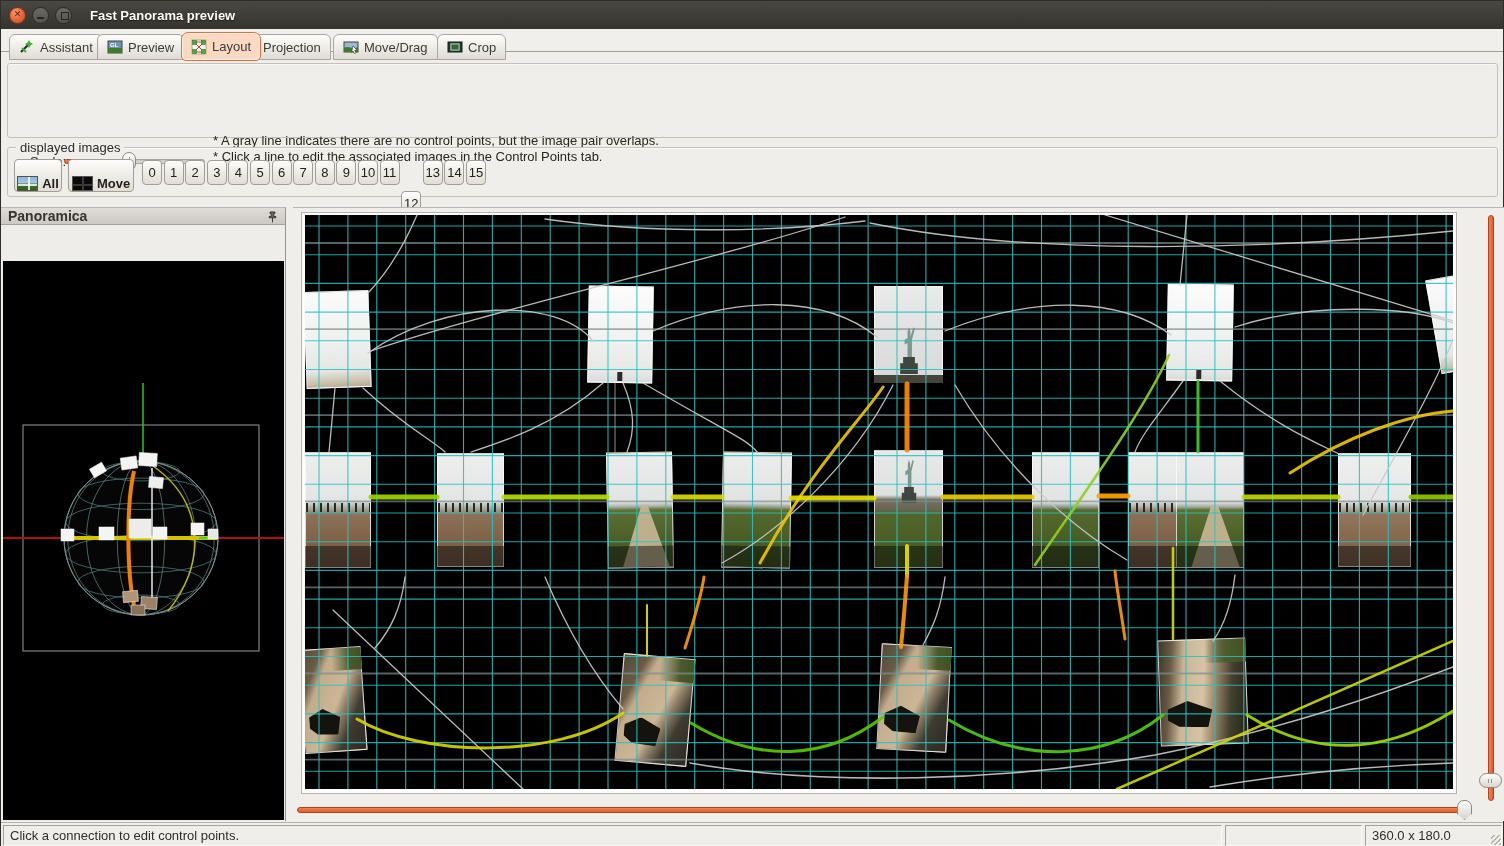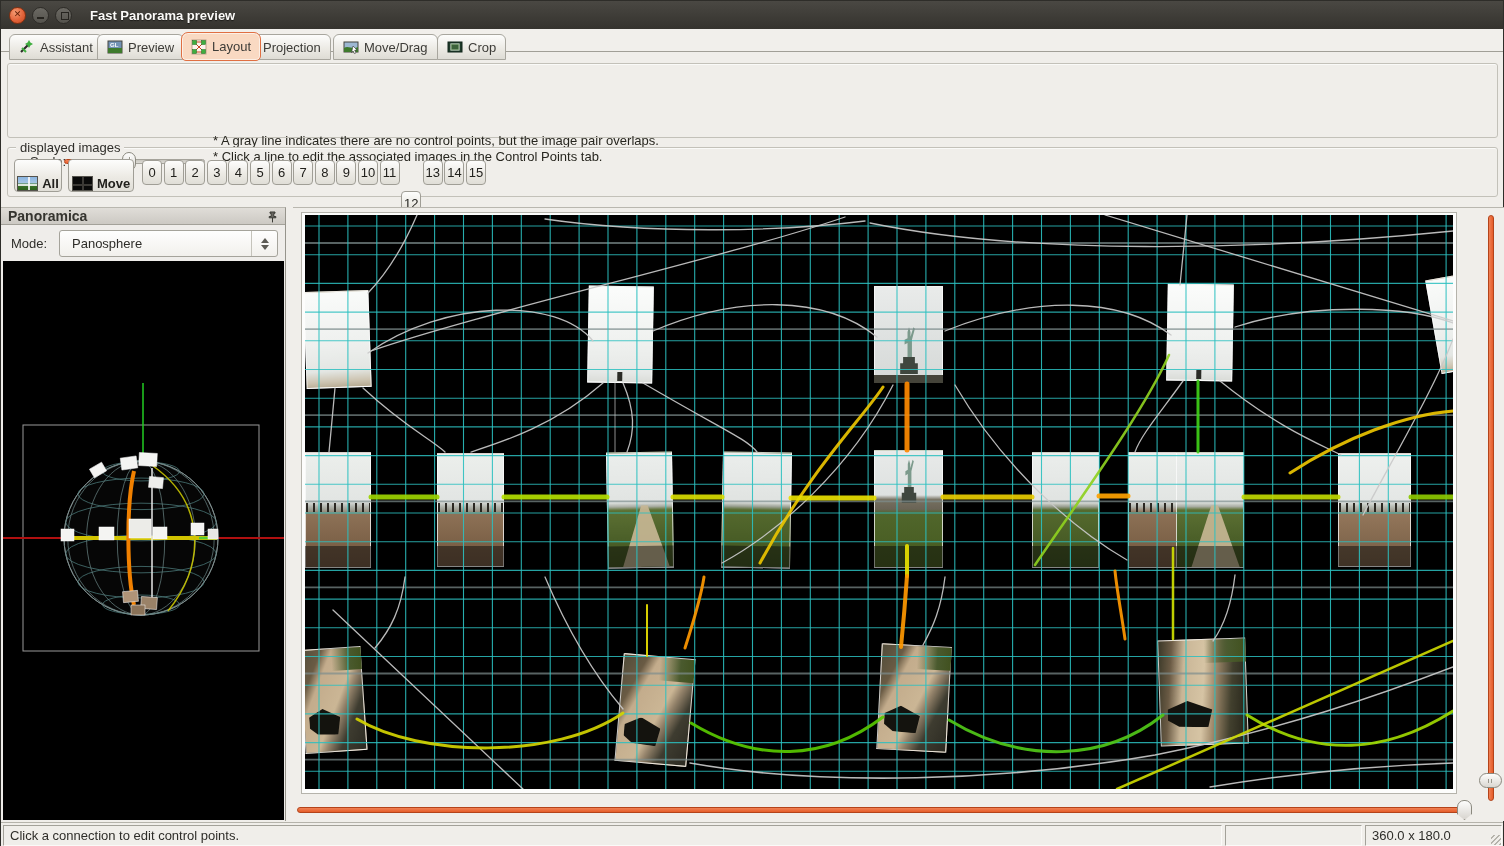--- a/index.html
+++ b/index.html
@@ -223,30 +223,20 @@
         <div class="numbtn" style="left: 458px;">15</div>
       </div>
   </div>
 
   <div id="sidepanel">
     <div id="side-hdr">
       <b>Panoramica</b>
       <svg id="pin" width="9" height="12" viewBox="0 0 9 12">
         <path d="M2 1 h5 v1.3 h-1.2 v3.2 h2 v1.3 H1.2 v-1.3 h2 V2.3 H2 Z M4.5 6.8 v4.6" stroke="#3a3a35" stroke-width="1" fill="#6a6862"></path>
       </svg>
-    </div>
-    <div id="mode-row">
-      <span id="mode-label">Mode:</span>
-      <div id="combo">
-        <span class="val">Panosphere</span>
-        <div id="combo-spin">
-          <div class="arr-up"></div>
-          <div class="arr-down"></div>
-        </div>
-      </div>
     </div>
     <div id="viewport3d">
       <svg id="sphere-svg" width="281" height="559" viewBox="0 0 281 559">
           <rect x="20" y="164" width="236" height="226" fill="none" stroke="#9a9a9a" stroke-width="1"></rect>
           <line x1="140" y1="122" x2="140" y2="203" stroke="#22cc22" stroke-width="1.5"></line>
           <line x1="0" y1="277" x2="281" y2="277" stroke="#b01010" stroke-width="2"></line>
           <circle cx="138" cy="277" r="77" fill="#060606" stroke="#a8a8a8" stroke-width="1"></circle>
           <ellipse cx="138" cy="210.31604390859823" rx="38.50000000000001" ry="9.625000000000002" fill="none" stroke="#4d7d7d" stroke-width="0.8" opacity="0.95"></ellipse>
           <ellipse cx="138" cy="232.83461440096946" rx="63.074707410252365" ry="15.768676852563091" fill="none" stroke="#4d7d7d" stroke-width="0.8" opacity="0.95"></ellipse>
           <ellipse cx="138" cy="260.99079980703254" rx="75.31736525650304" ry="18.82934131412576" fill="none" stroke="#4d7d7d" stroke-width="0.8" opacity="0.95"></ellipse>

